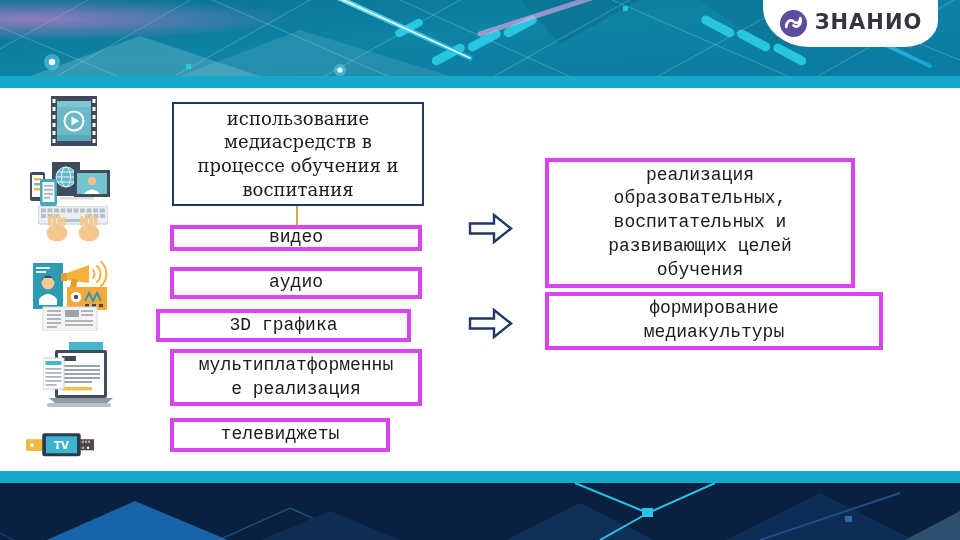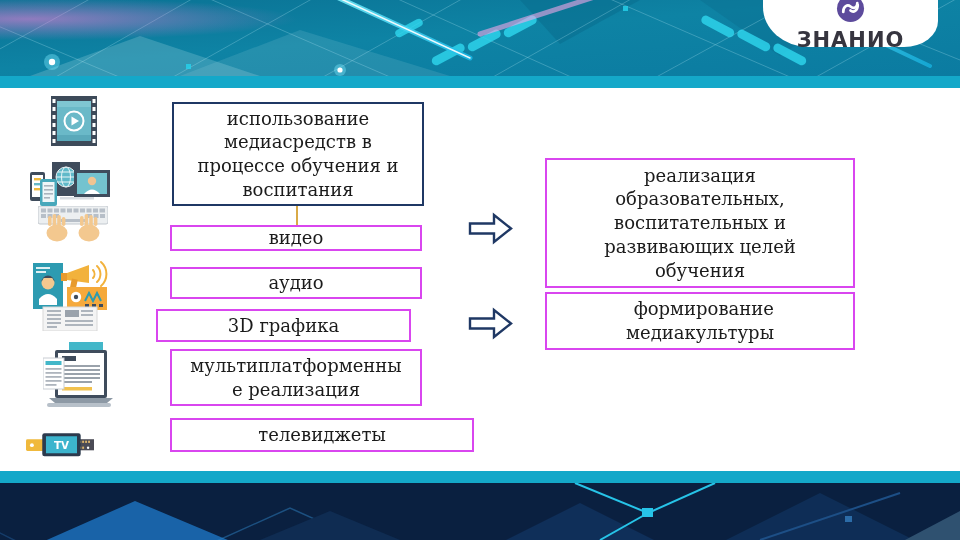--- a/index.html
+++ b/index.html
@@ -11,46 +11,46 @@
   .top-banner{position:absolute;top:0;left:0;width:960px;height:76px;}
   .bottom-banner{position:absolute;top:483px;left:0;width:960px;height:57px;}
   .strip{position:absolute;left:0;width:960px;height:12px;background:#14a8c9;}
   .strip.top{top:76px;}
   .strip.bottom{top:471px;}
   .top-banner svg,.bottom-banner svg{display:block;width:100%;height:100%;}
   
   .logo-badge{
     position:absolute;top:0;left:763px;width:175px;height:47px;background:#ffffff;
     border-radius:0 0 34px 46px / 0 0 26px 40px;
-    display:flex;align-items:center;justify-content:center;gap:7px;z-index:6;flex-direction:column;
+    display:flex;align-items:center;justify-content:center;gap:7px;z-index:6;
   }
   .logo-mark{width:29px;height:29px;flex:0 0 auto;}
   .logo-text{
     font-family:"DejaVu Sans","Liberation Sans",sans-serif;
     font-weight:bold;font-size:21px;letter-spacing:1px;color:#36353f;line-height:1;
     padding-bottom:2px;
   }
   
   .box{
     position:absolute;background:#ffffff;color:#1b1b1b;
     display:flex;align-items:center;justify-content:center;text-align:center;
     font-size:18px;line-height:1.32;white-space:pre-line;box-sizing:border-box;
     padding:8px 6px;
   }
   .box.navy{border:2px solid #1f3864;}
-  .box.gold{border:2px solid #d946ef;}
+  .box.gold{border:4px solid #d946ef;font-family:Liberation Mono, monospace;}
   .root-box{left:172px;top:102px;width:252px;height:104px;}
   .connector{position:absolute;left:296px;top:206px;width:2px;height:20px;background:#d9aa47;}
   .item-0{left:170px;top:225px;width:252px;height:26px;}
   .item-1{left:170px;top:267px;width:252px;height:32px;}
   .item-2{left:156px;top:309px;width:255px;height:33px;}
   .item-3{left:170px;top:349px;width:252px;height:57px;}
-  .item-4{left:170px;top:418px;width:304px;height:34px;}
+  .item-4{left:170px;top:418px;width:220px;height:34px;}
   .outcome-0{left:545px;top:158px;width:310px;height:130px;}
-  .outcome-1{left:545px;top:292px;width:310px;height:58px;text-align:right;}
+  .outcome-1{left:545px;top:292px;width:338px;height:58px;}
   .arrow{position:absolute;width:46px;height:33px;}
   .arrow-0{left:468px;top:212px;}
   .arrow-1{left:468px;top:307px;}
   .arrow svg{display:block;width:100%;height:100%;}
   
   .icon{position:absolute;}
   .icon svg{display:block;width:100%;height:100%;}
   .ic-film{left:45px;top:96px;width:58px;height:50px;}
   .ic-devices{left:30px;top:162px;width:80px;height:56px;}
   .ic-keyboard{left:38px;top:206px;width:70px;height:36px;}

